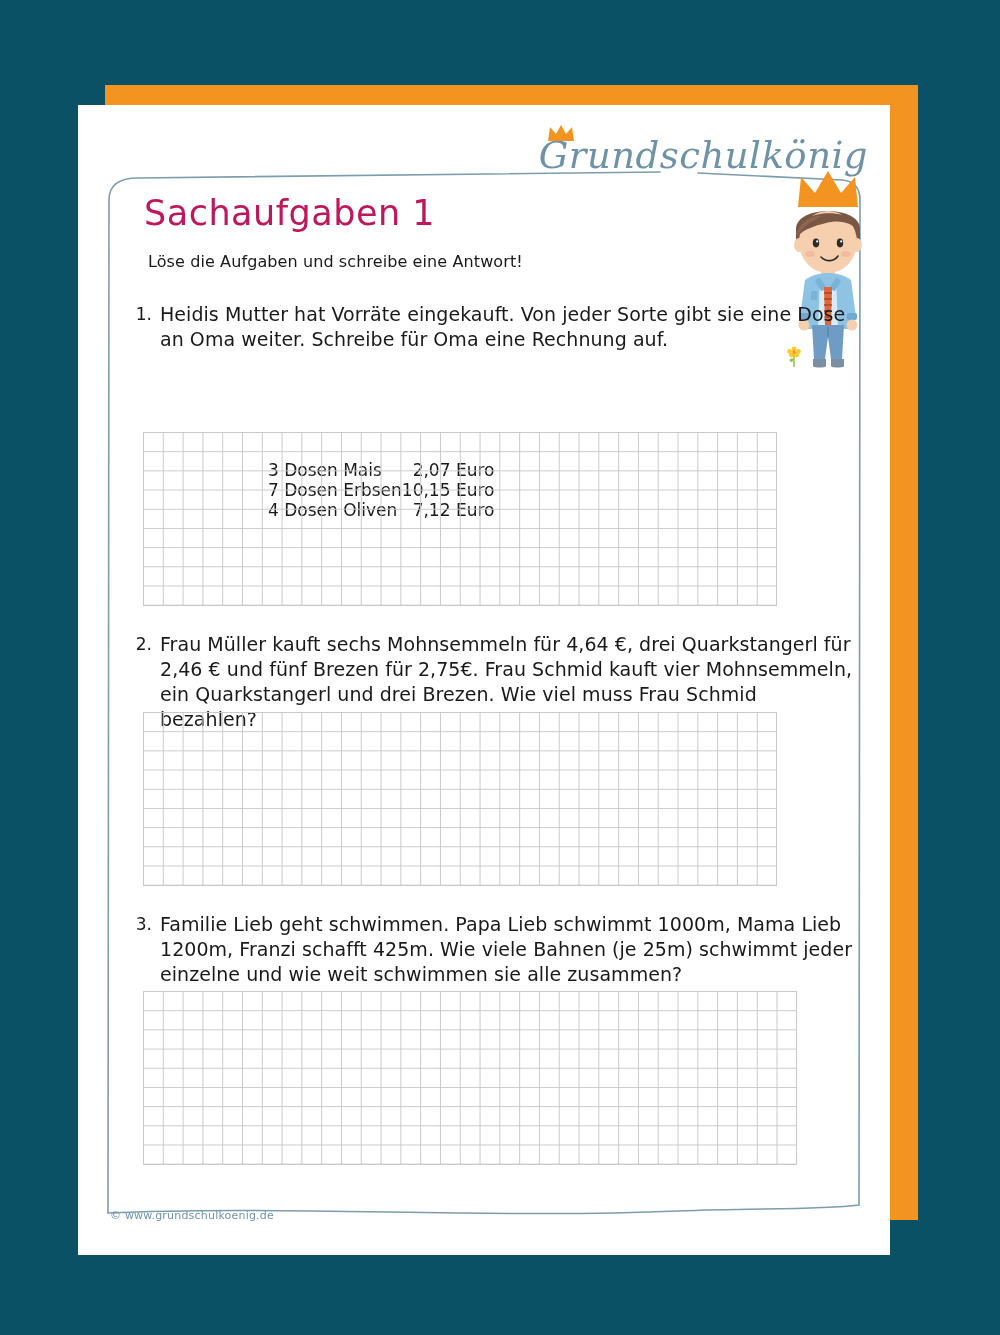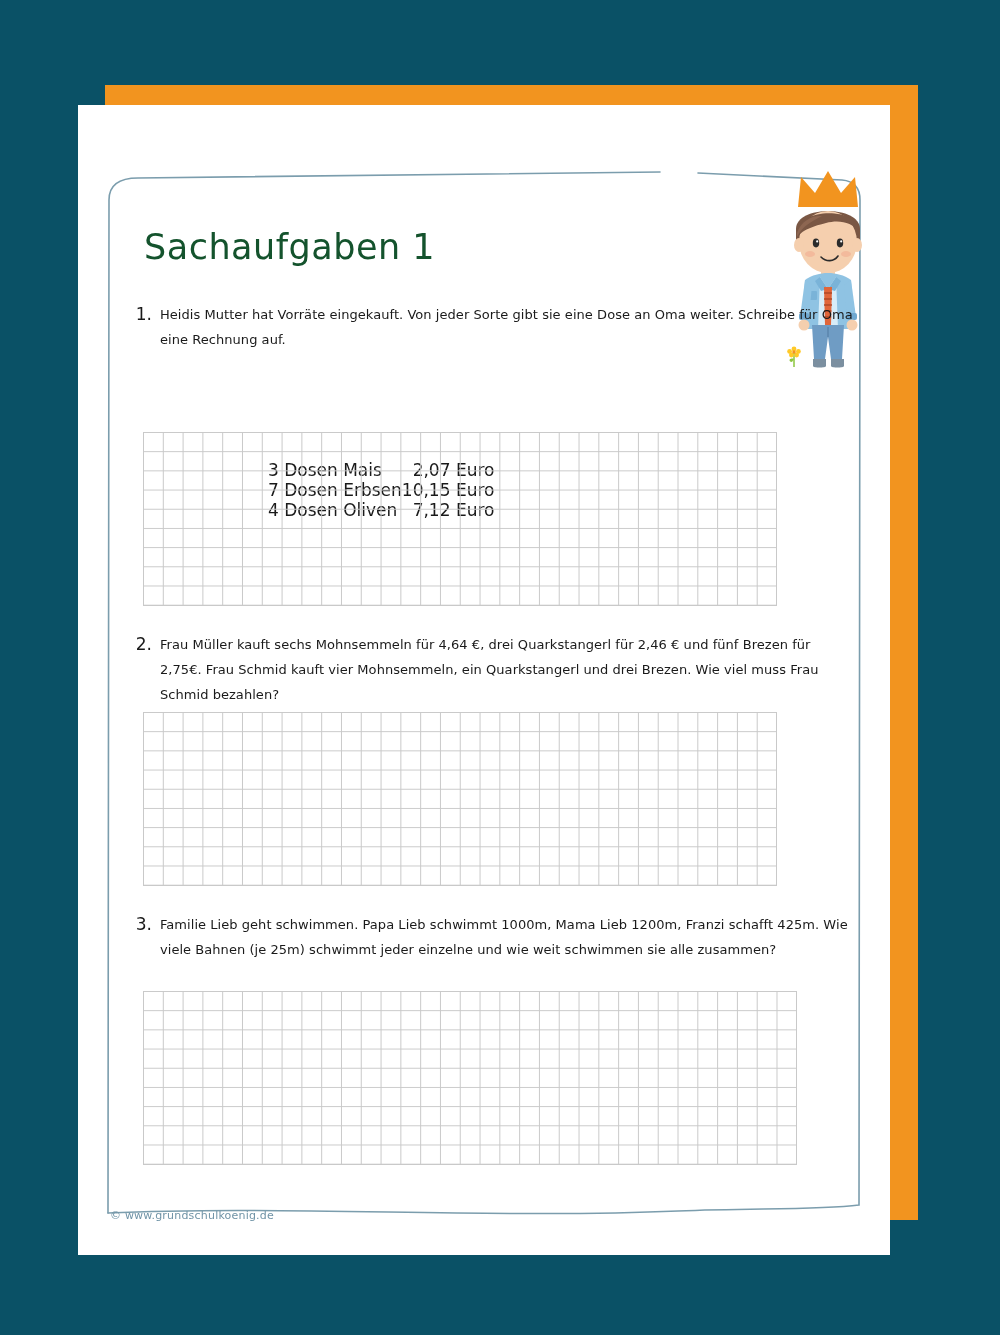--- a/index.html
+++ b/index.html
@@ -84,23 +84,22 @@
     width: 812px;
     height: 1150px;
   }
   .title {
     position: absolute;
     left: 66px;
     top: 88px;
     font-family: "DejaVu Sans", sans-serif;
     font-size: 35px;
     font-weight: 400;
-    color: #14532d;
+    color: #be185d;
     letter-spacing: 0.5px;
-    margin-top: 34px;
   }
   .subtitle {
     position: absolute;
     left: 70px;
     top: 147px;
     font-size: 16px;
     color: #1a1a1a;
     letter-spacing: 0.1px;
   }
 
@@ -117,21 +116,21 @@
     width: 26px;
     flex: 0 0 26px;
     text-align: right;
     font-size: 17px;
     color: #1a1a1a;
     padding-right: 8px;
     line-height: 25px;
   }
   .task-text {
     flex: 1;
-    font-size: 13px;
+    font-size: 19px;
     color: #1a1a1a;
     line-height: 25px;
     letter-spacing: 0.05px;
   }
 
   
   .pricelist {
     position: absolute;
     left: 190px;
     top: 355px;
@@ -186,20 +185,26 @@
              C 680 1103, 740 1105, 781 1100
              L 782 95
              C 782 83, 776 76, 764 75
              L 620 68" fill="none" stroke="#7b9dad" stroke-width="1.6" stroke-linecap="round"></path>
     <path d="M 582 67
              L 60 73
              C 42 73, 31 80, 31 95
              L 30 1108" fill="none" stroke="#7b9dad" stroke-width="1.6" stroke-linecap="round"></path>
   </svg>
 
+  <div class="logo">
+    <svg class="logo-crown" viewBox="0 0 28 20">
+      <path d="M1 18 L3 4 L9 11 L14 2 L19 11 L25 4 L27 18 Z" fill="#f2941f"></path>
+    </svg>
+    <span class="logo-word">Grundschulkönig</span>
+  </div>
 
   <svg class="king" viewBox="0 0 120 205">
 
     <path d="M30 40 L33 10 L47 26 L60 4 L73 26 L87 10 L90 40 Z" fill="#f2941f"></path>
 
     <path d="M28 62 C28 38, 92 38, 92 62 L92 80 C92 90, 28 90, 28 80 Z" fill="#7a5744"></path>
 
     <ellipse cx="60" cy="75" rx="29" ry="31" fill="#f5cfae"></ellipse>
 
     <ellipse cx="31" cy="78" rx="5" ry="7" fill="#f5cfae"></ellipse>
@@ -262,20 +267,21 @@
       <circle cx="30.4" cy="184.4" r="2.4"></circle>
       <circle cx="23.4" cy="188" r="2.4"></circle>
       <circle cx="28.6" cy="188" r="2.4"></circle>
     </g>
     <circle cx="26" cy="185" r="1.8" fill="#f2941f"></circle>
   </svg>
 
   <div class="content">
 
     <div class="title">Sachaufgaben 1</div>
+    <div class="subtitle">Löse die Aufgaben und schreibe eine Antwort!</div>
 
     <div class="task" style="top:197px;">
       <div class="task-row">
         <div class="task-num">1.</div>
         <div class="task-text" style="width:640px;">Heidis Mutter hat Vorräte eingekauft. Von jeder Sorte gibt sie eine Dose an Oma weiter. Schreibe für Oma eine Rechnung auf.</div>
       </div>
     </div>
 
     <div class="pricelist">
       <table>

